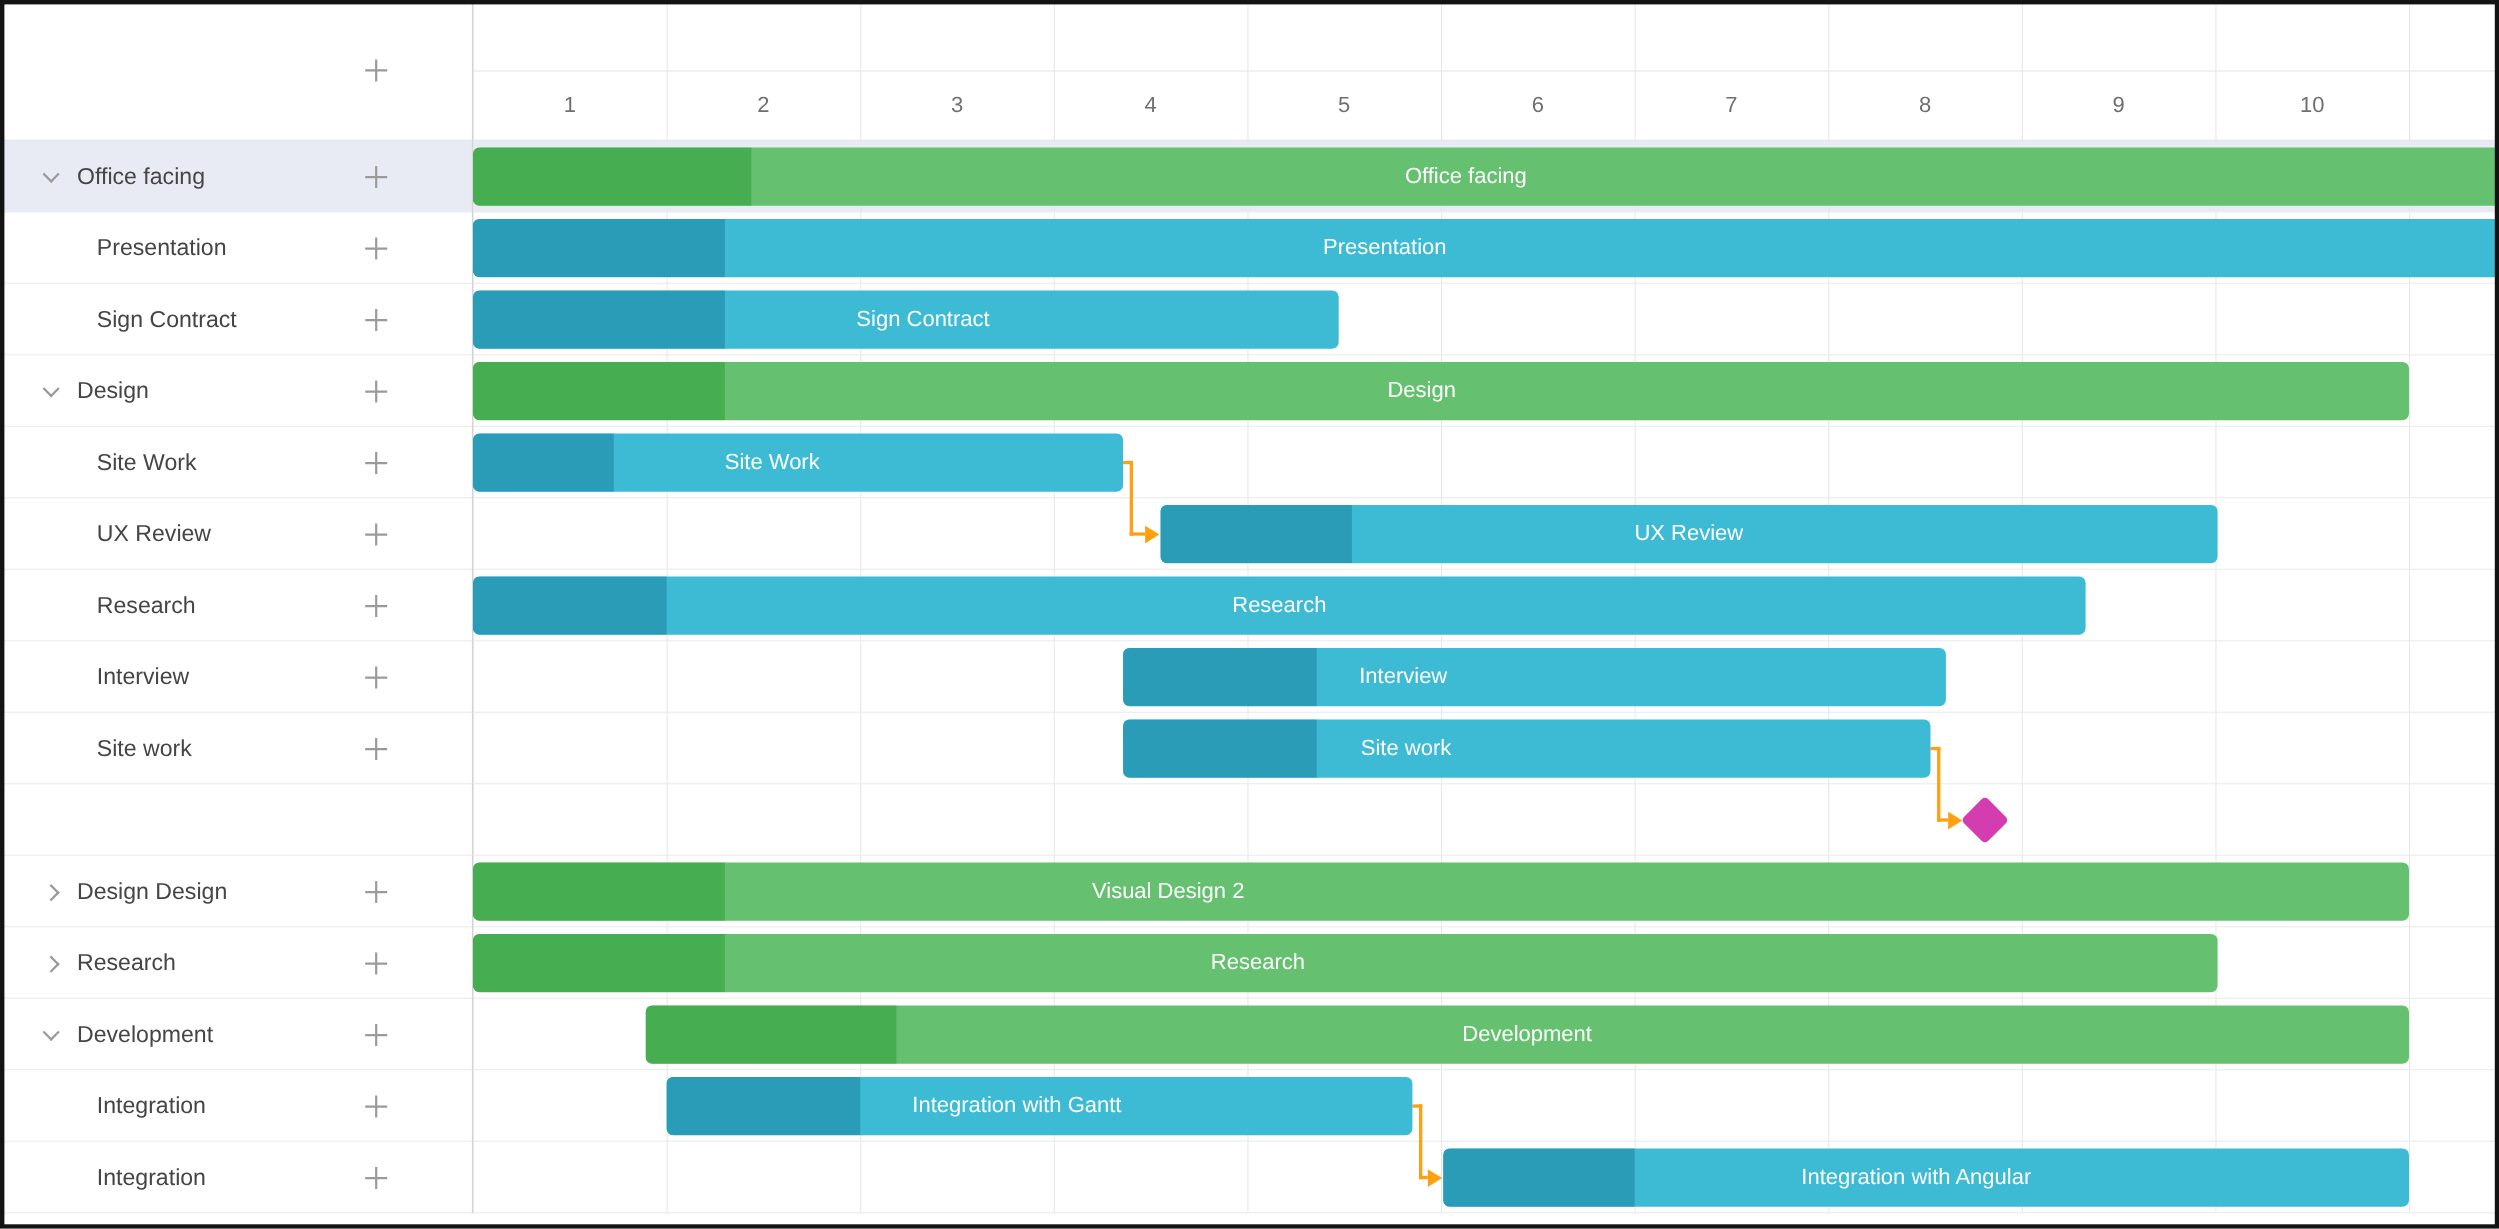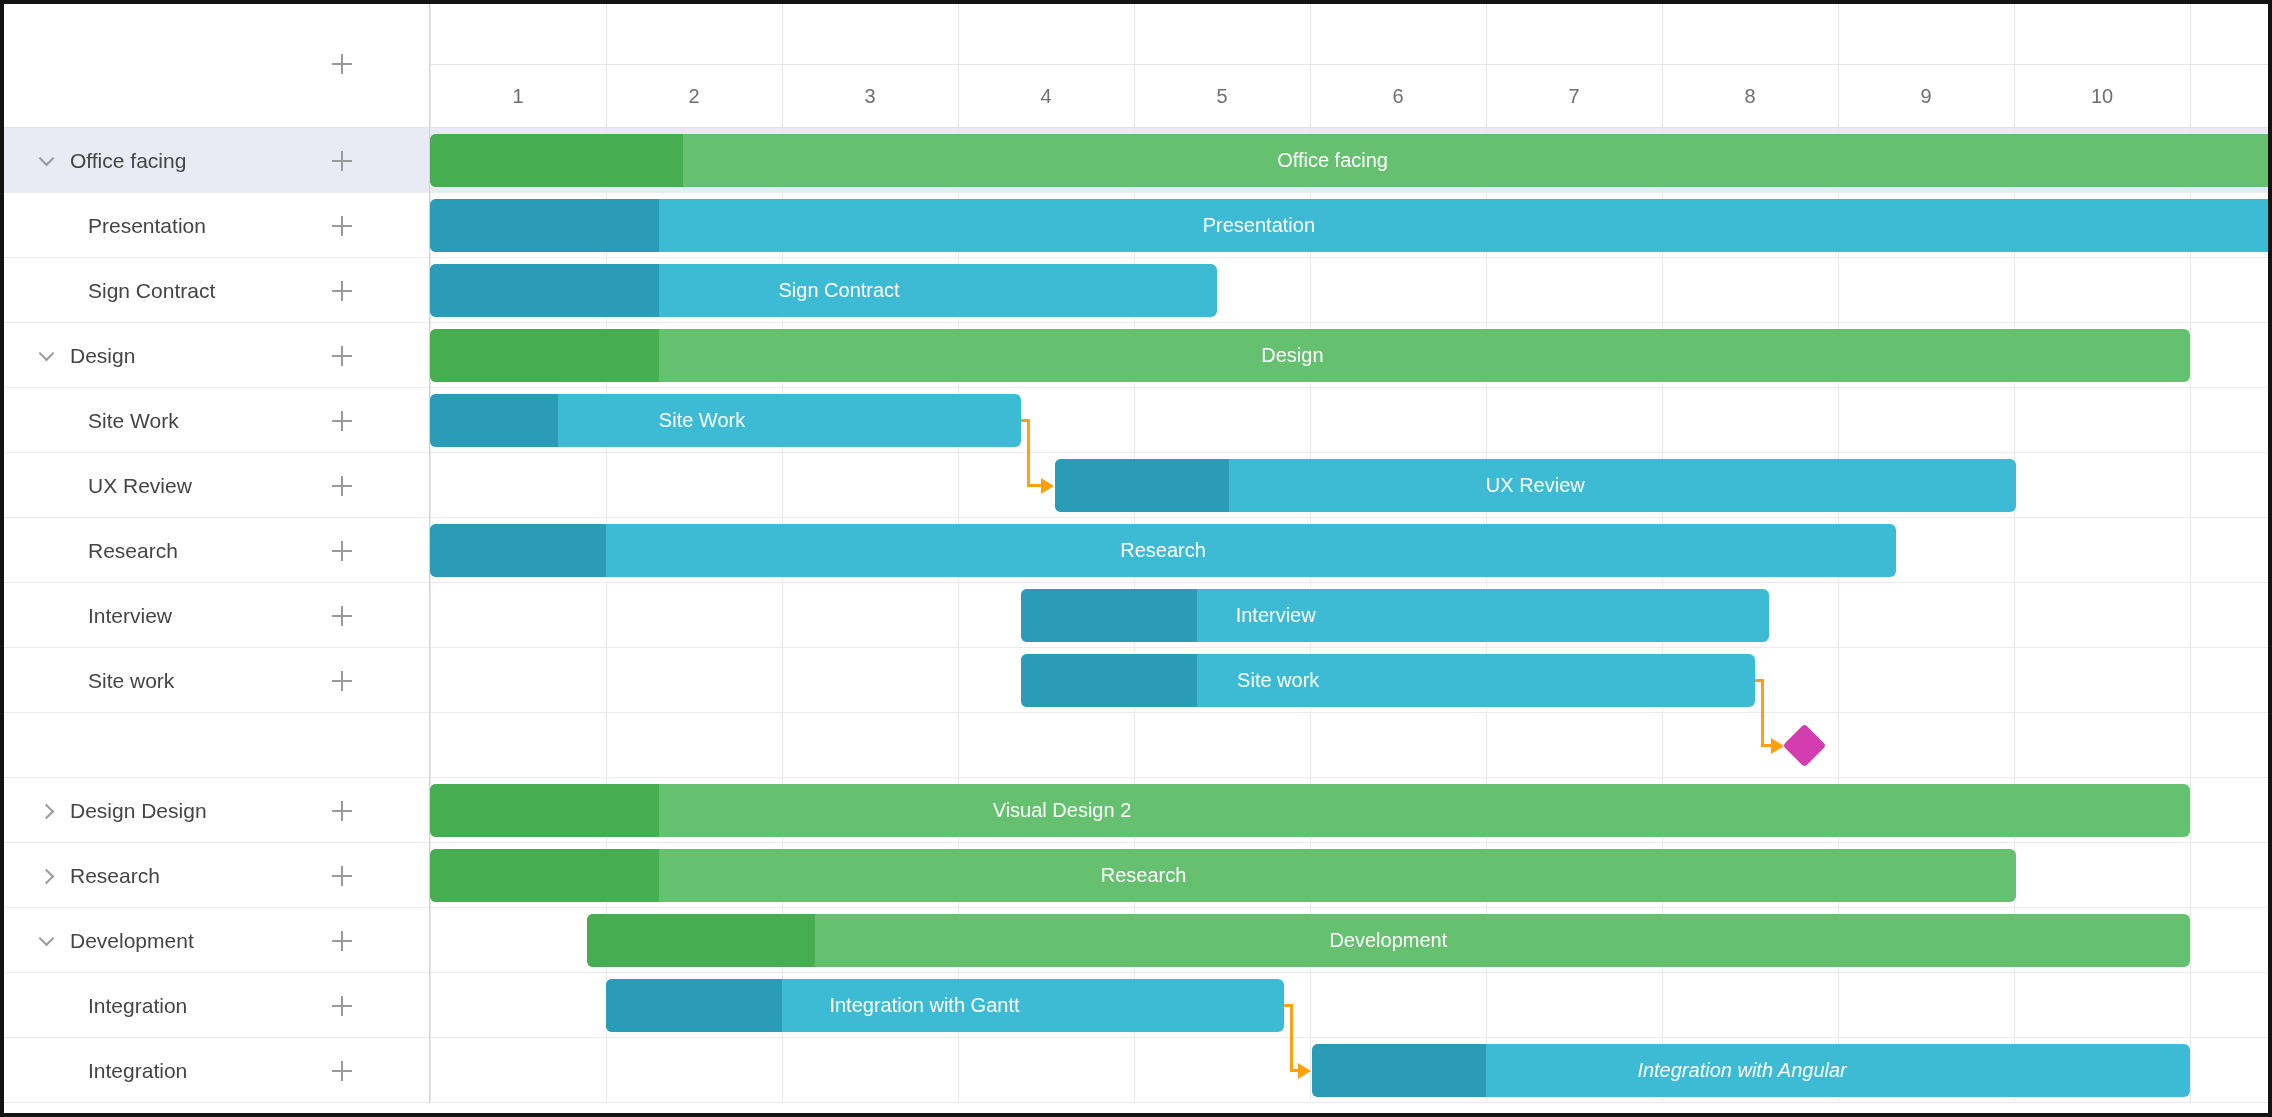--- a/index.html
+++ b/index.html
@@ -265,21 +265,21 @@
       <div class="bar" style="left: 586.64px; top: 914px; width: 1603.36px; height: 53px; background: rgb(101, 193, 111);">
         <div class="progress" style="width: 228.8px; background: rgb(70, 173, 81);"></div>
         <div class="bar-label" style="left: 50%;">Development</div>
       </div>
       <div class="bar" style="left: 606px; top: 979px; width: 677.6px; height: 53px; background: rgb(61, 186, 212);">
         <div class="progress" style="width: 176px; background: rgb(42, 156, 184);"></div>
         <div class="bar-label" style="left: 47%;">Integration with Gantt</div>
       </div>
       <div class="bar" style="left: 1311.76px; top: 1044px; width: 878.24px; height: 53px; background: rgb(61, 186, 212);">
         <div class="progress" style="width: 174.24px; background: rgb(42, 156, 184);"></div>
-        <div class="bar-label" style="left: 49%; font-style: italic;">Integration with Angular</div>
+        <div class="bar-label" style="left: 49%;">Integration with Angular</div>
       </div>
     </div>
   <div class="layer" id="link-layer">
       <div>
         <div class="link-seg" style="left: 1021.36px; top: 419px; width: 9px; height: 3px; background: rgb(255, 160, 17);"></div>
         <div class="link-seg" style="left: 1027.36px; top: 419px; width: 3px; height: 68px; background: rgb(255, 160, 17);"></div>
         <div class="link-seg" style="left: 1027.36px; top: 484px; width: 13.44px; height: 3px; background: rgb(255, 160, 17);"></div>
         <div class="link-arrow" style="left: 1040.8px; top: 477.5px; border-left: 13px solid rgb(255, 160, 17);"></div>
       </div>
       <div>

